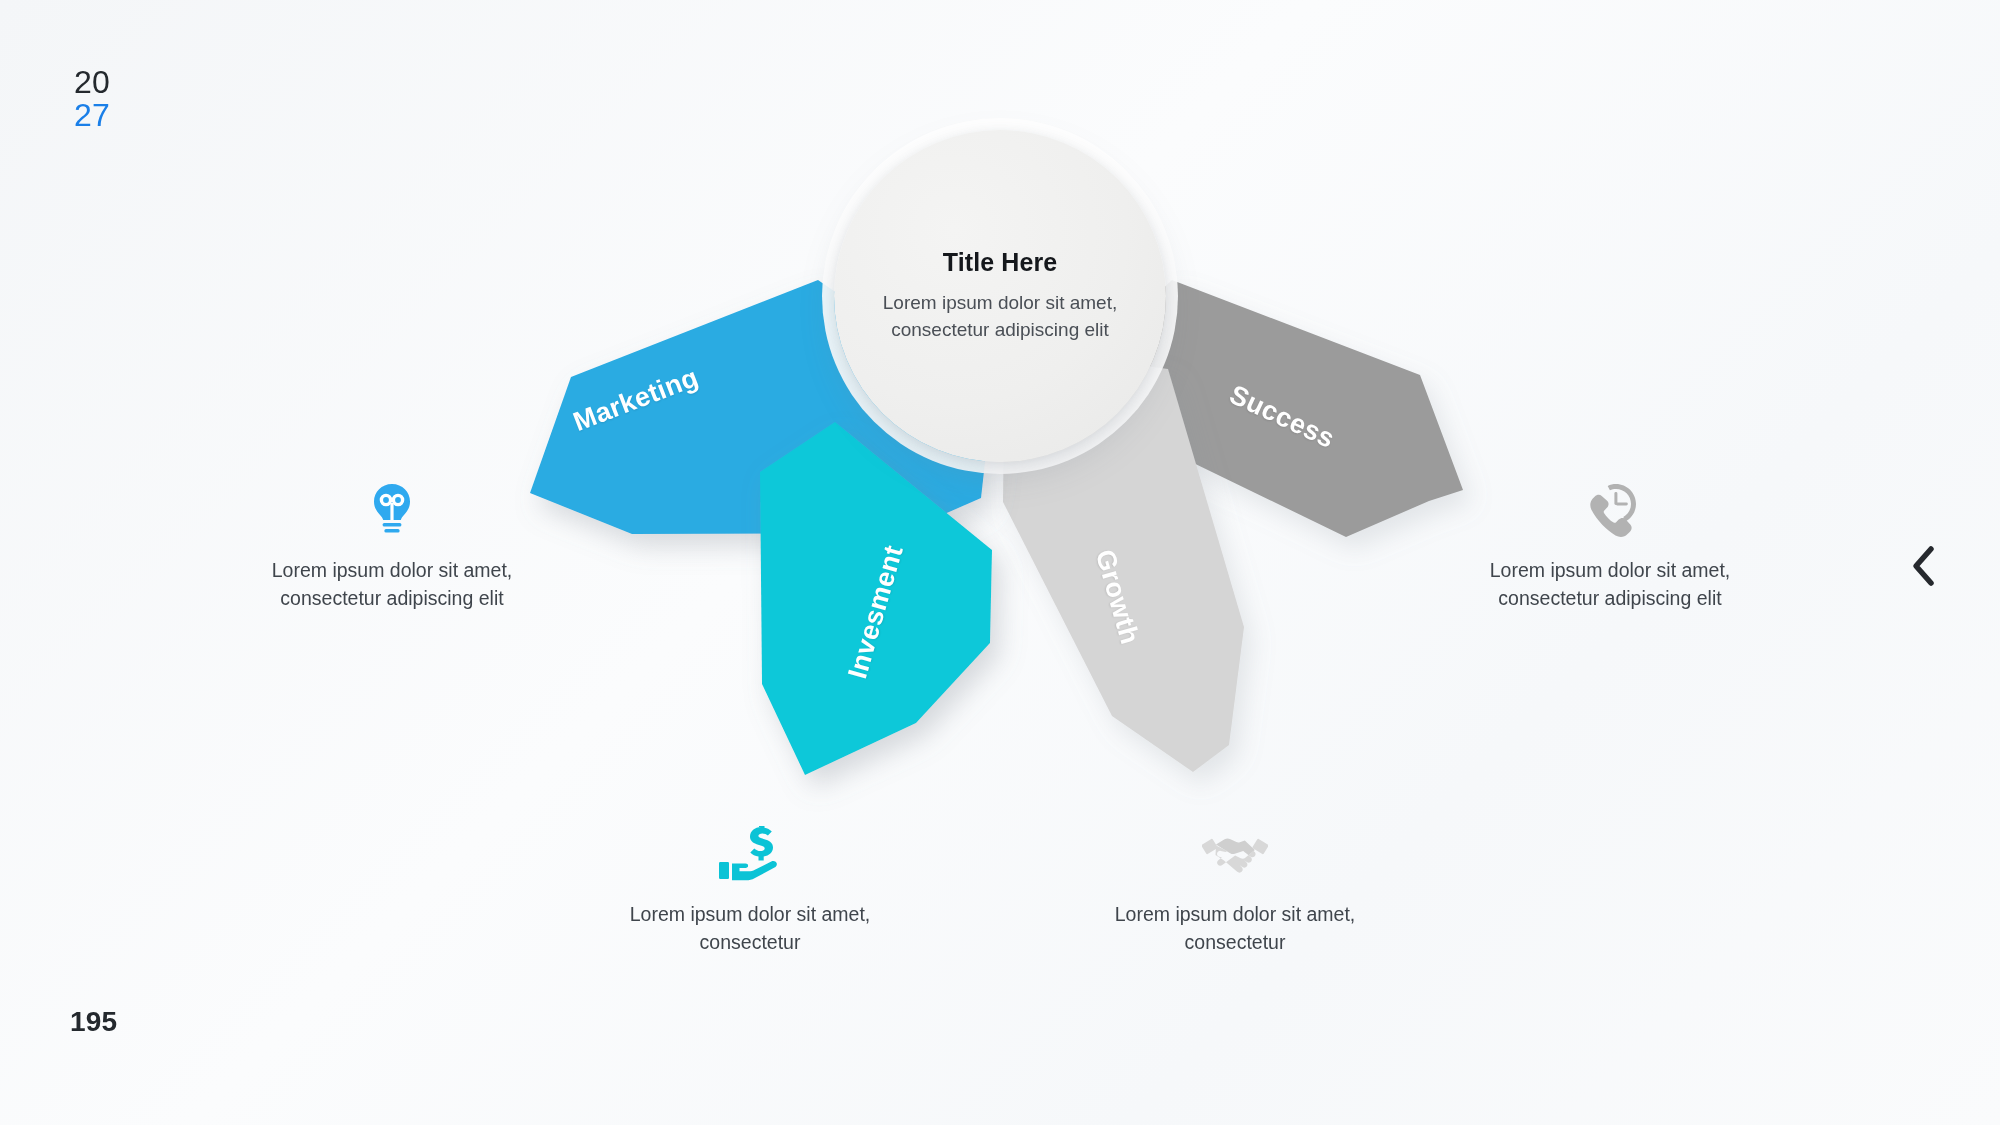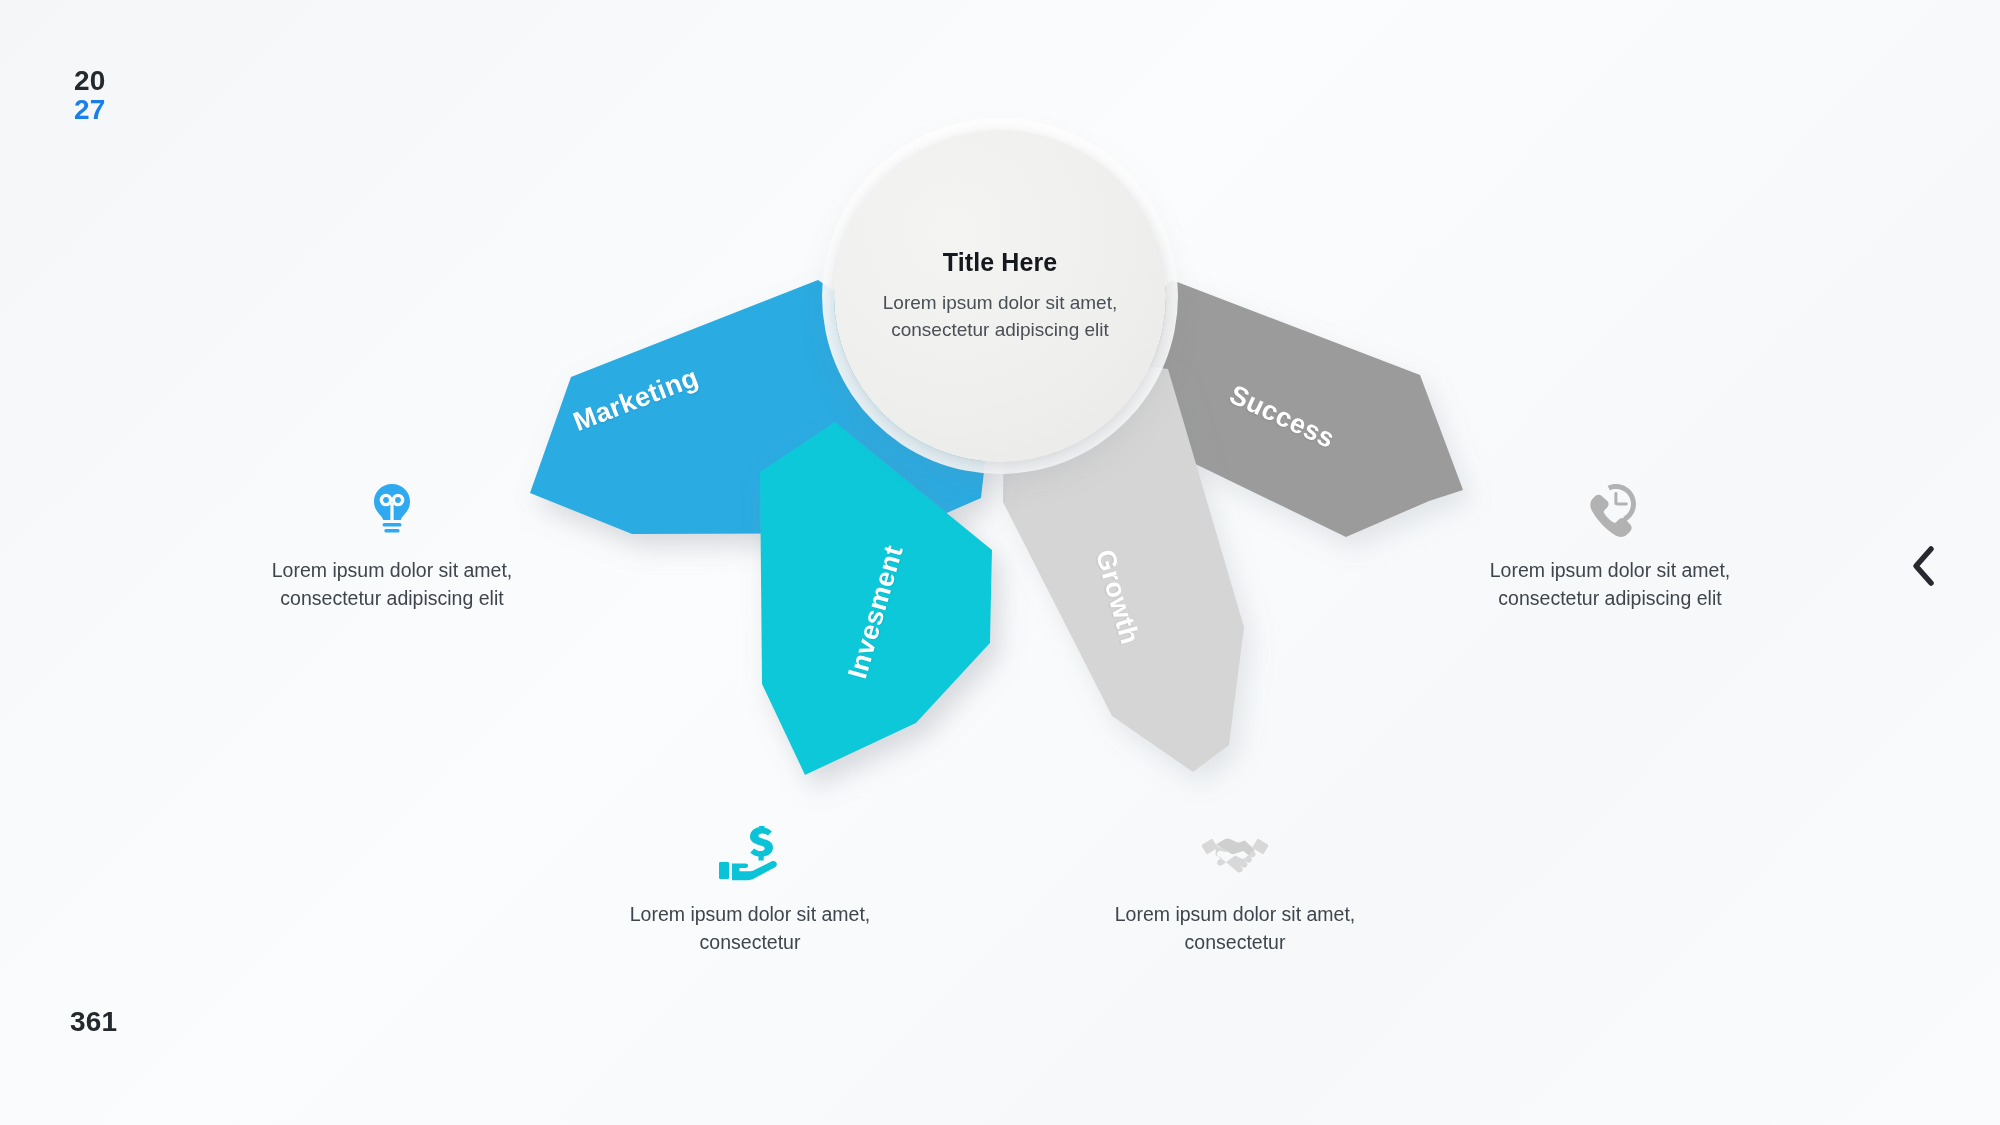--- a/index.html
+++ b/index.html
@@ -17,22 +17,22 @@
     overflow: hidden;
     background: linear-gradient(135deg, #f4f6f8 0%, #fbfcfd 42%, #f6f8fa 72%, #fafbfc 100%);
   }
 
   
   .year-block {
     position: absolute;
     left: 74px;
     top: 66px;
     line-height: 1.04;
-    font-size: 28px;
-    font-weight: bold;
+    font-size: 32px;
+    font-weight: normal;
     letter-spacing: 0.3px;
   }
   .year-top { color: #24292e; }
   .year-bot { color: #1a7fe8; }
 
   .page-num {
     position: absolute;
     left: 70px;
     top: 1006px;
     font-size: 28px;
@@ -158,21 +158,21 @@
 </head>
 <body>
 
 <div id="slide">
 
   <div class="year-block">
     <div class="year-top">20</div>
     <div class="year-bot">27</div>
   </div>
 
-  <div class="page-num">361</div>
+  <div class="page-num">195</div>
 
   <div class="nav-arrow">
     <svg width="30" height="44" viewBox="0 0 30 44">
       <polyline points="22,5 7,22 22,39" fill="none" stroke="#26292e" stroke-width="5.5" stroke-linecap="round" stroke-linejoin="round"></polyline>
     </svg>
   </div>
 
   <div id="stage">
 
     <svg id="petal-svg" viewBox="0 0 2000 1125">

